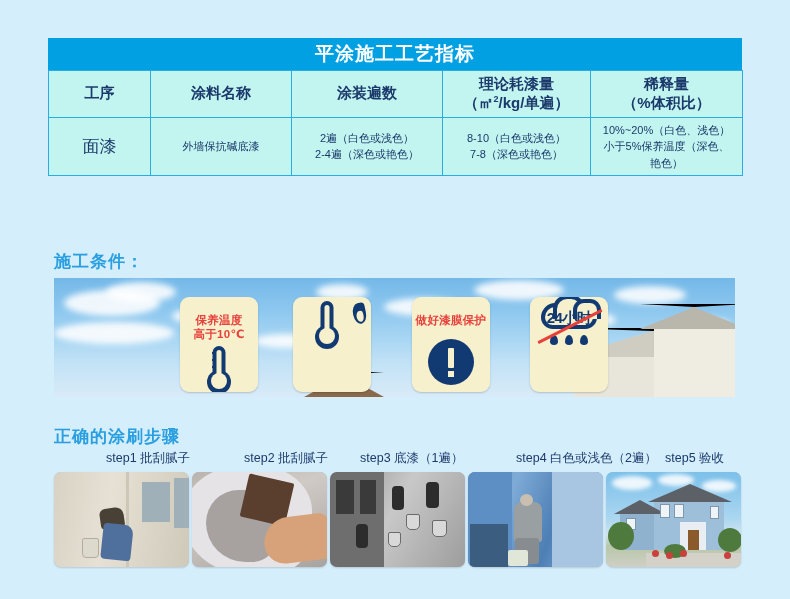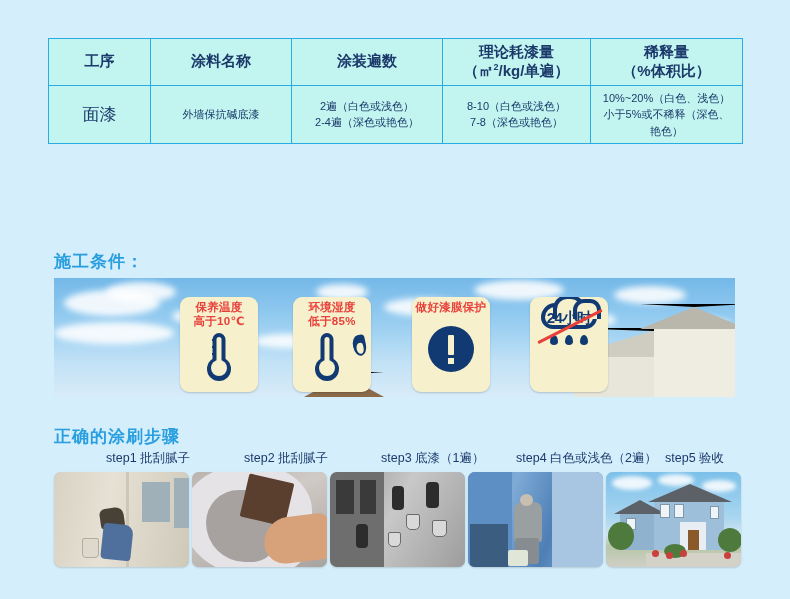--- a/index.html
+++ b/index.html
@@ -113,21 +113,21 @@
     border-radius: 9px;
     box-shadow: 0 1px 2px rgba(0,0,0,.18);
     overflow: hidden;
   }
   .cond-label {
     text-align: center;
     color: #e8403a;
     font-size: 11.5px;
     font-weight: bold;
     line-height: 1.25;
-    padding-top: 3px;
+    padding-top: 16px;
     letter-spacing: .3px;
   }
   .cond-graphic {
     position: relative;
     height: 52px;
     margin-top: 2px;
   }
 
   
   .thermo {
@@ -339,20 +339,21 @@
   .t5 .doorw { position: absolute; left: 82px; top: 58px; width: 11px; height: 20px; background: #8a5a2b; }
   .t5 .win5 { position: absolute; background: #eef4f8; border: 1px solid #7e97ab; }
   .t5 .bush { position: absolute; background: #4f7a3e; border-radius: 50%; }
   .t5 .flower { position: absolute; background: #c9403c; border-radius: 50%; }
   .t5 .path { position: absolute; left: 40px; bottom: 0; width: 95px; height: 14px; background: #d3d1c8; }
 </style>
 </head>
 <body>
 
 <div id="spec-table">
+  <div class="tbl-title">平涂施工工艺指标</div>
   <table class="spec">
     <colgroup>
       <col class="col-1">
         <col class="col-2">
         <col class="col-3">
         <col class="col-4">
         <col class="col-5">
     </colgroup>
     <thead>
       <tr>
@@ -376,21 +377,21 @@
         <td class="cell-sm lh">
           <div>2遍（白色或浅色）</div>
           <div>2-4遍（深色或艳色）</div>
         </td>
         <td class="cell-sm lh">
           <div>8-10（白色或浅色）</div>
           <div>7-8（深色或艳色）</div>
         </td>
         <td class="cell-sm cell-left lh">
           <div>10%~20%（白色、浅色）</div>
-          <div>小于5%或不稀释（深色、</div>
+          <div>小于5%保养温度（深色、</div>
           <div>艳色）</div>
         </td>
       </tr>
     </tbody>
   </table>
 </div>
 
 <div class="section-head" id="cond-head">施工条件：</div>
 
 <div id="sky-banner">
@@ -427,24 +428,20 @@
         <div class="inner-stem"></div>
           <div class="inner-bulb"></div>
         <div class="tick" style="top:6px;"></div>
         <div class="tick" style="top:13px;"></div>
         <div class="tick" style="top:20px;"></div>
       </div>
     </div>
   </div>
 
   <div class="cond-card" style="left:239px;">
-    <div class="cond-label">
-      <div>环境湿度</div>
-      <div>低于85%</div>
-    </div>
     <div class="cond-graphic">
       <div class="thermo" style="width:56px;height:52px;left:44%;">
         <div class="stem"></div>
           <div class="bulb"></div>
         <div class="inner-stem"></div>
           <div class="inner-bulb"></div>
       </div>
       <div class="flame"></div>
     </div>
   </div>
@@ -472,21 +469,21 @@
         <div class="slash"></div>
       </div>
     </div>
   </div>
 </div>
 
 <div class="section-head" id="steps-head">正确的涂刷步骤</div>
 
 <div class="step-label" style="left:106px;">step1 批刮腻子</div>
 <div class="step-label" style="left:244px;">step2 批刮腻子</div>
-<div class="step-label" style="left:381px;">step3 底漆（1遍）</div>
+<div class="step-label" style="left:360px;">step3 底漆（1遍）</div>
 <div class="step-label" style="left:516px;">step4 白色或浅色（2遍）</div>
 <div class="step-label" style="left:665px;">step5 验收</div>
 
 <div class="step-thumb" style="left:54px;">
   <div class="thumb-inner t1">
     <div class="win" style="left:88px;top:10px;width:28px;height:40px;"></div>
     <div class="win" style="left:120px;top:6px;width:15px;height:50px;"></div>
     <div class="pole"></div>
     <div class="body"></div>
     <div class="legs"></div>

